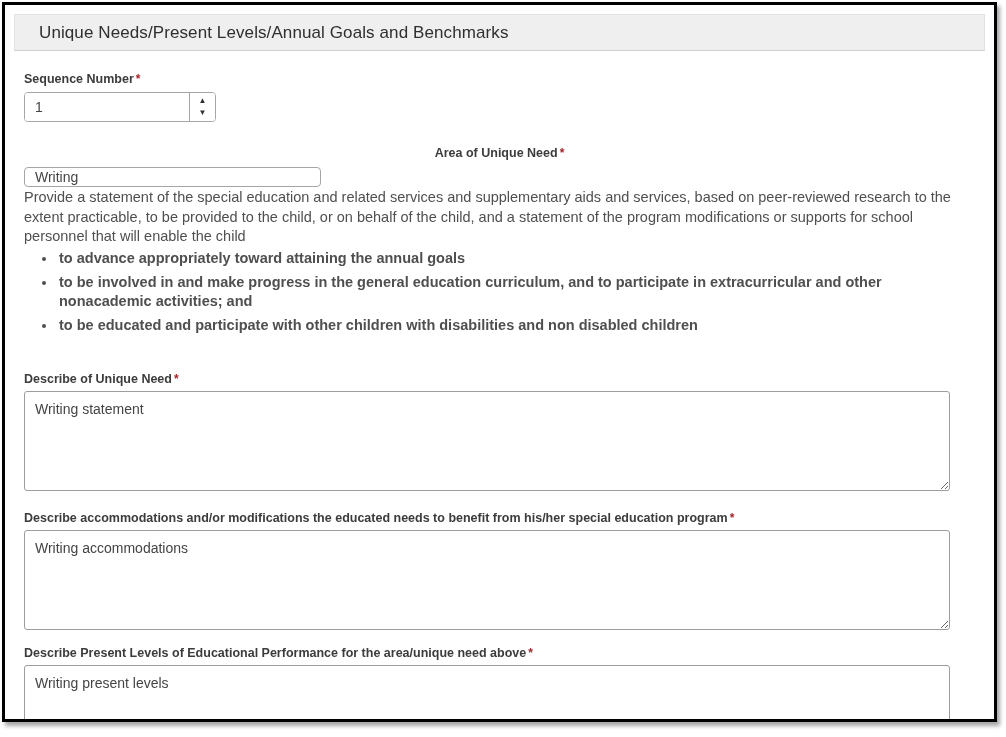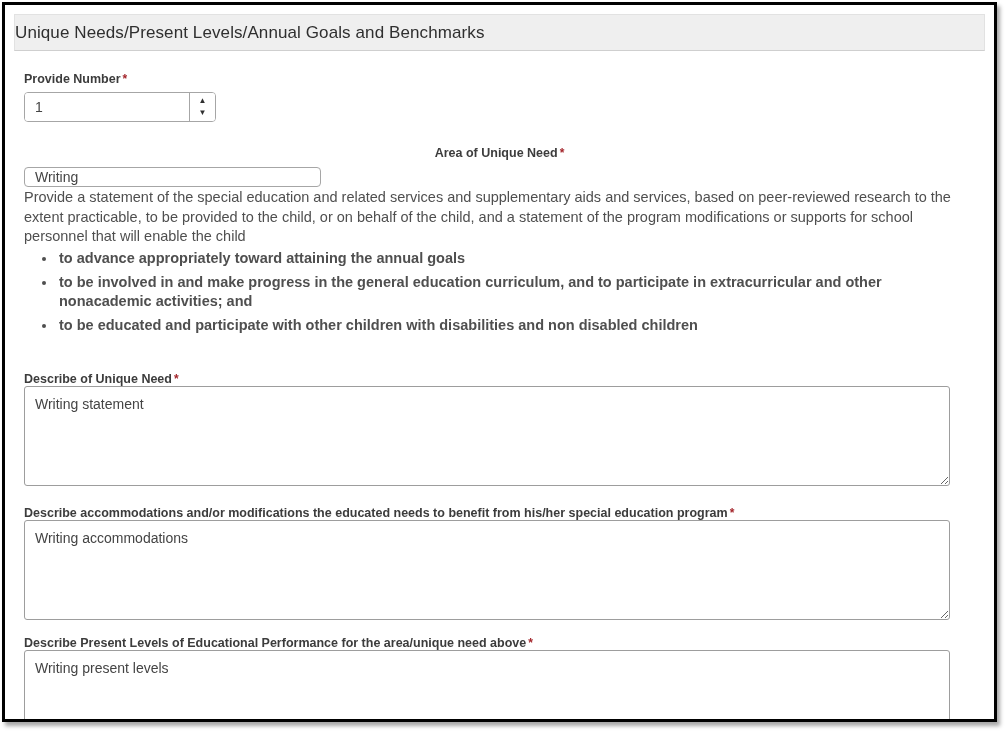--- a/index.html
+++ b/index.html
@@ -19,21 +19,21 @@
     overflow: hidden;
   }
   .header-bar {
     margin: 9px 9px 0 9px;
     height: 37px;
     background: #efefef;
     border: 1px solid #e2e2e2;
     border-bottom: 1px solid #cfcfcf;
     display: flex;
     align-items: center;
-    padding-left: 0;
+    padding-left: 24px;
   }
   .header-bar h1 {
     font-size: 17px;
     font-weight: normal;
     color: #2f2f2f;
     letter-spacing: 0.1px;
   }
   .form-body {
     margin: 0 9px;
     padding: 0 10px;
@@ -124,20 +124,21 @@
     max-width: 905px;
   }
   .instructions li {
     line-height: 19px;
     padding-left: 2px;
     margin-bottom: 5px;
     font-weight: bold;
   }
 
   textarea.big-text {
+    margin-top: 5px;
     width: 926px;
     height: 100px;
     border: 1px solid #9d9d9d;
     border-radius: 3px;
     padding: 8px 10px;
     font-size: 14px;
     color: #444;
     font-family: "Liberation Sans", sans-serif;
     line-height: 18px;
     outline: none;
@@ -150,21 +151,21 @@
 
 <div class="frame">
 
   <div class="header-bar">
     <h1>Unique Needs/Present Levels/Annual Goals and Benchmarks</h1>
   </div>
 
   <div class="form-body">
 
     <div class="field-label lbl-seq">
-      <span>Provide Number</span><span class="req">*</span>
+      <span>Sequence Number</span><span class="req">*</span>
     </div>
     <div class="spinner-wrap">
       <input type="text" value="1" style="">
       <div class="spinner-col">
         <button class="spin-btn up">
             <span>▲</span>
           </button>
         <button class="spin-btn down">
             <span>▼</span>
           </button>

